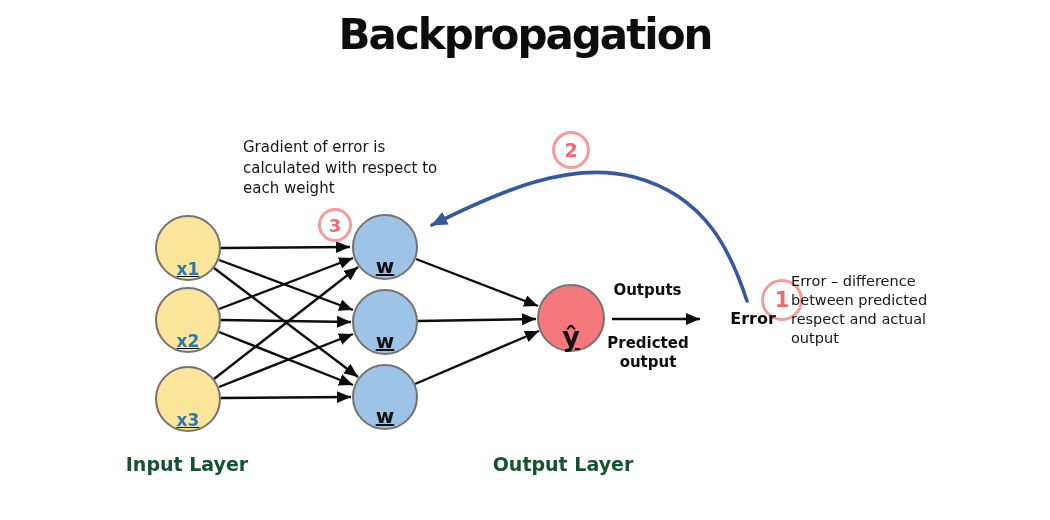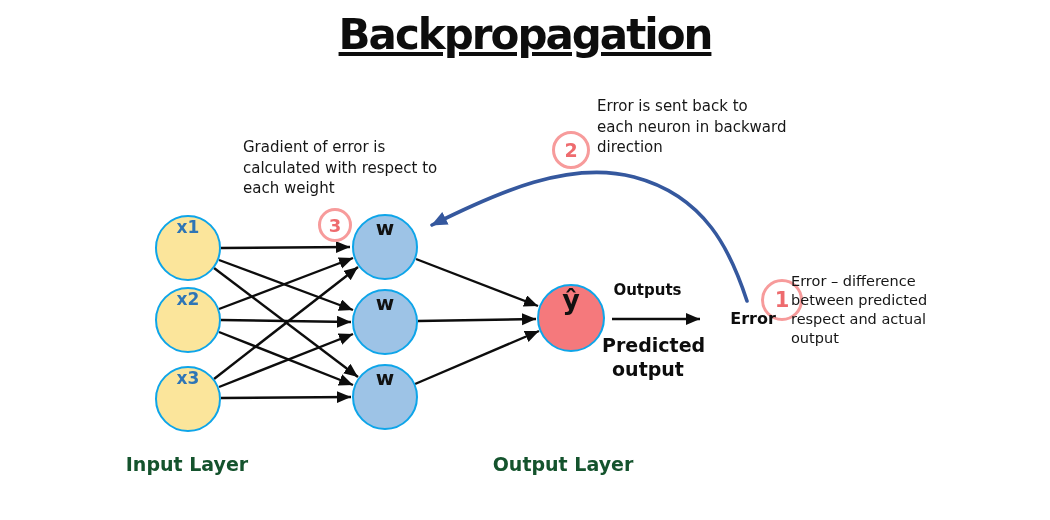--- a/index.html
+++ b/index.html
@@ -2,26 +2,26 @@
 <html><head>
 <meta charset="utf-8">
 <style>
   html,body{margin:0;padding:0;background:#fff;}
   .stage{
     position:relative;width:1050px;height:520px;background:#ffffff;overflow:hidden;
     font-family:"DejaVu Sans", sans-serif;color:#111;
   }
   .title{
     position:absolute;left:0;top:10px;width:1050px;text-align:center;
-    font-size:42px;font-weight:bold;letter-spacing:-2px;color:#0d0d0d;text-decoration:underline;
+    font-size:42px;font-weight:bold;letter-spacing:-2px;color:#0d0d0d;
   }
   .wires{position:absolute;left:0;top:0;}
   .node{
-    position:absolute;border:2px solid #0ea5e9;border-radius:50%;
-    display:flex;align-items:flex-start;justify-content:center;box-sizing:border-box;
+    position:absolute;border:2px solid #737373;border-radius:50%;
+    display:flex;align-items:flex-end;justify-content:center;box-sizing:border-box;text-decoration:underline;
   }
   .node.input{width:66px;height:66px;background:#FBE59B;}
   .node.hidden{width:66px;height:66px;background:#9DC3E6;}
   .node.output{width:68px;height:68px;background:#F5797C;}
   .nlabel{font-weight:bold;}
   .input-label{font-size:17px;color:#2E75B6;}
   .hidden-label{font-size:20px;color:#111;}
   .output-label{font-size:27px;color:#111;line-height:1;}
   .badge{
     position:absolute;border:3px solid #F79B9B;border-radius:50%;box-sizing:border-box;
@@ -31,21 +31,21 @@
   .badge-1{left:761px;top:279px;width:42px;height:42px;font-size:21px;}
   .badge-2{left:552px;top:131px;width:38px;height:38px;font-size:19px;}
   .badge-3{left:318px;top:208px;width:34px;height:34px;font-size:18px;}
   .ann{position:absolute;font-size:15px;line-height:1.38;color:#161616;}
   .ann.center{}
   .ann-step3{left:243px;top:137px;width:210px;}
   .ann-step2{left:597px;top:96px;width:215px;text-align:left;}
   .ann-step1{left:791px;top:272px;width:142px;font-size:14.5px;line-height:1.32;}
   .flowlabel{position:absolute;font-weight:bold;color:#0d0d0d;text-align:center;}
   .outputs-label{left:600px;top:281px;width:95px;font-size:15px;}
-  .predicted-label{left:602px;top:334px;width:92px;font-size:19px;line-height:1.25;}
+  .predicted-label{left:602px;top:334px;width:92px;font-size:15px;line-height:1.25;}
   .error-label{left:722px;top:309px;width:62px;font-size:16px;}
   .layer-label{
     position:absolute;top:453px;width:170px;text-align:center;
     font-size:19px;font-weight:bold;color:#14532d;
   }
   .layer-input{left:102px;}
   .layer-hidden{left:295px;}
   .layer-output{left:478px;}
 </style>
 </head>
@@ -116,25 +116,20 @@
     <span>3</span>
   </div>
 
   <div class="ann center ann-step1">
     <div>Error – difference</div>
     <div>between predicted</div>
     <div>respect and actual</div>
     <div>output</div>
   </div>
 
-  <div class="ann ann-step2">
-    <div>Error is sent back to</div>
-    <div>each neuron in backward</div>
-    <div>direction</div>
-  </div>
 
   <div class="ann center ann-step3">
     <div>Gradient of error is</div>
     <div>calculated with respect to</div>
     <div>each weight</div>
   </div>
 
   <div class="flowlabel outputs-label">Outputs</div>
   <div class="flowlabel predicted-label">
     <div>Predicted</div>

